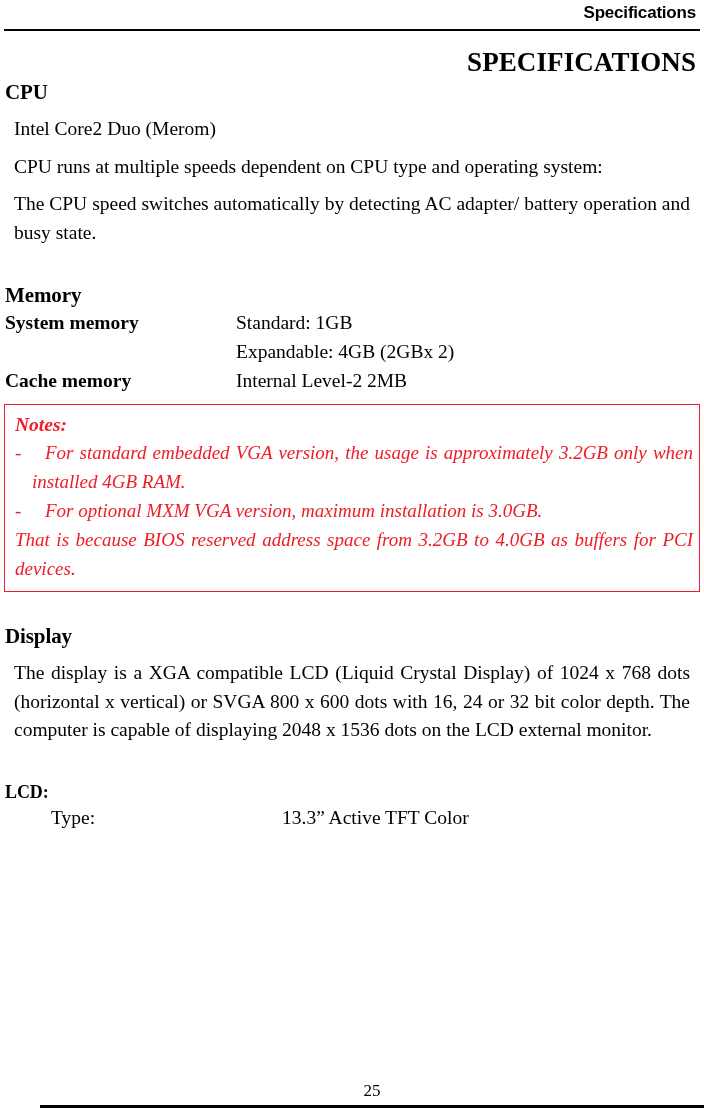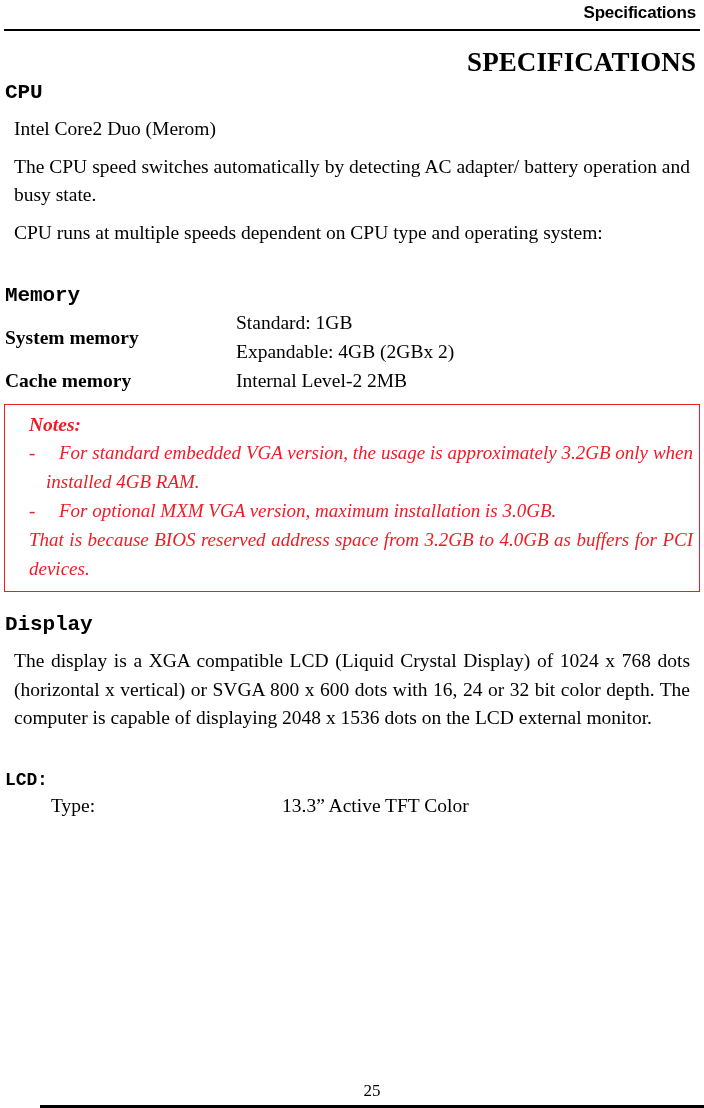--- a/index.html
+++ b/index.html
@@ -50,21 +50,21 @@
     font-weight: bold;
     font-size: 27px;
     line-height: 34px;
     letter-spacing: 0.1px;
     padding-right: 4px;
     margin-top: 14px;
   }
 
   
   h2.sec {
-    font-family: Liberation Mono, monospace;
+    font-family: Liberation Serif, serif;
     font-weight: bold;
     font-size: 21px;
     line-height: 27px;
     margin: 0;
     padding: 0 0 0 1px;
     letter-spacing: -0.1px;
   }
   h2.sec.small {
     font-size: 18px;
     line-height: 24px;
@@ -79,40 +79,40 @@
     text-align: justify;
     text-justify: inter-word;
   }
   p.body.single { text-align: left; }
   .gap-md { height: 19px; }
   .gap-lg { height: 26px; }
 
   
   .spec-row {
     display: flex;
-    align-items: center;
+    align-items: flex-start;
     font-size: 19.5px;
     line-height: 28.6px;
   }
   .spec-label {
     width: 232px;
     flex: 0 0 232px;
     padding-left: 1px;
     font-weight: bold;
   }
   .spec-label.plain { font-weight: normal; margin-left: 46px; }
   .spec-value { flex: 1 1 auto; }
   .spec-value div { white-space: nowrap; }
 
   
   .notes-box {
     border: 1.5px solid #EE1C25;
     color: #EE1C25;
-    margin: 9px 0 0 0;
-    padding: 6px 6px 8px 20px;
+    margin: 9px 0 12px 0;
+    padding: 6px 6px 8px 6px;
     font-style: italic;
     font-size: 19px;
     line-height: 29px;
   }
   .notes-title {
     font-weight: bold;
     font-style: italic;
     font-size: 19.5px;
     line-height: 27px;
     padding-left: 4px;
@@ -163,22 +163,22 @@
 
 <div class="page">
 
   <div class="running-header">Specifications</div>
   <div class="header-rule"></div>
 
   <div class="chapter-title">SPECIFICATIONS</div>
 
   <h2 class="sec">CPU</h2>
   <p class="body single">Intel Core2 Duo (Merom)</p>
+  <p class="body">CPU runs at multiple speeds dependent on CPU type and operating system:</p>
   <p class="body">The CPU speed switches automatically by detecting AC adapter/ battery operation and busy state.</p>
-  <p class="body">CPU runs at multiple speeds dependent on CPU type and operating system:</p>
 
   <div class="gap-lg"></div>
 
   <h2 class="sec">Memory</h2>
 
   <div class="spec-row">
     <div class="spec-label">System memory</div>
     <div class="spec-value">
       <div>Standard: 1GB</div>
       <div>Expandable: 4GB (2GBx 2)</div>

